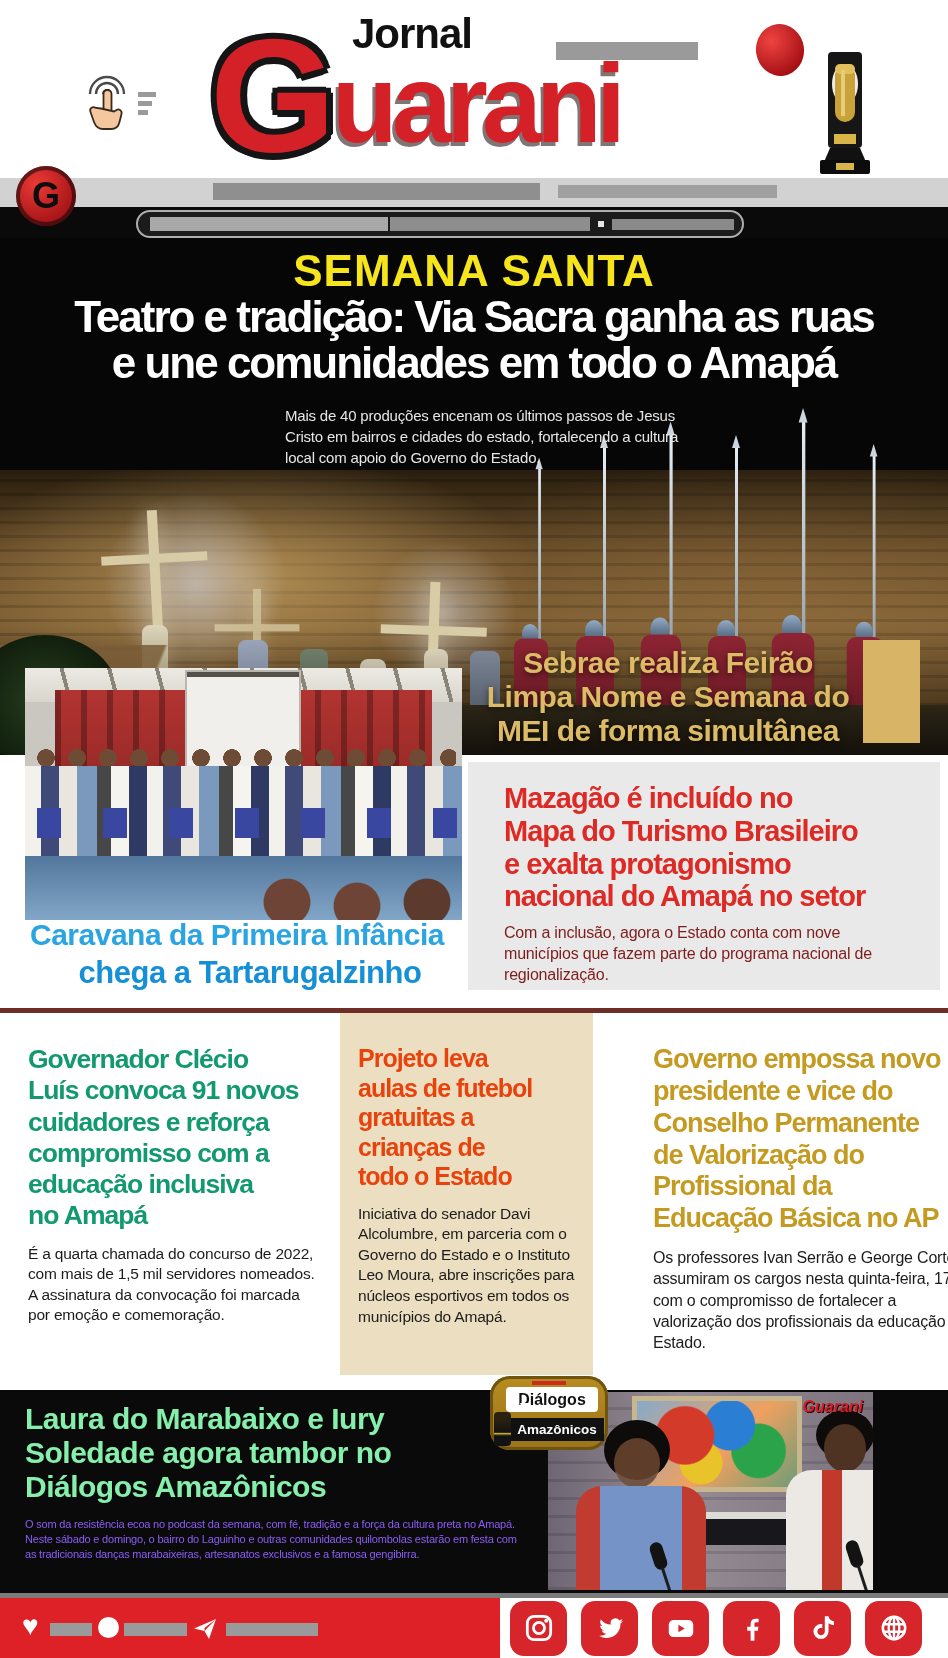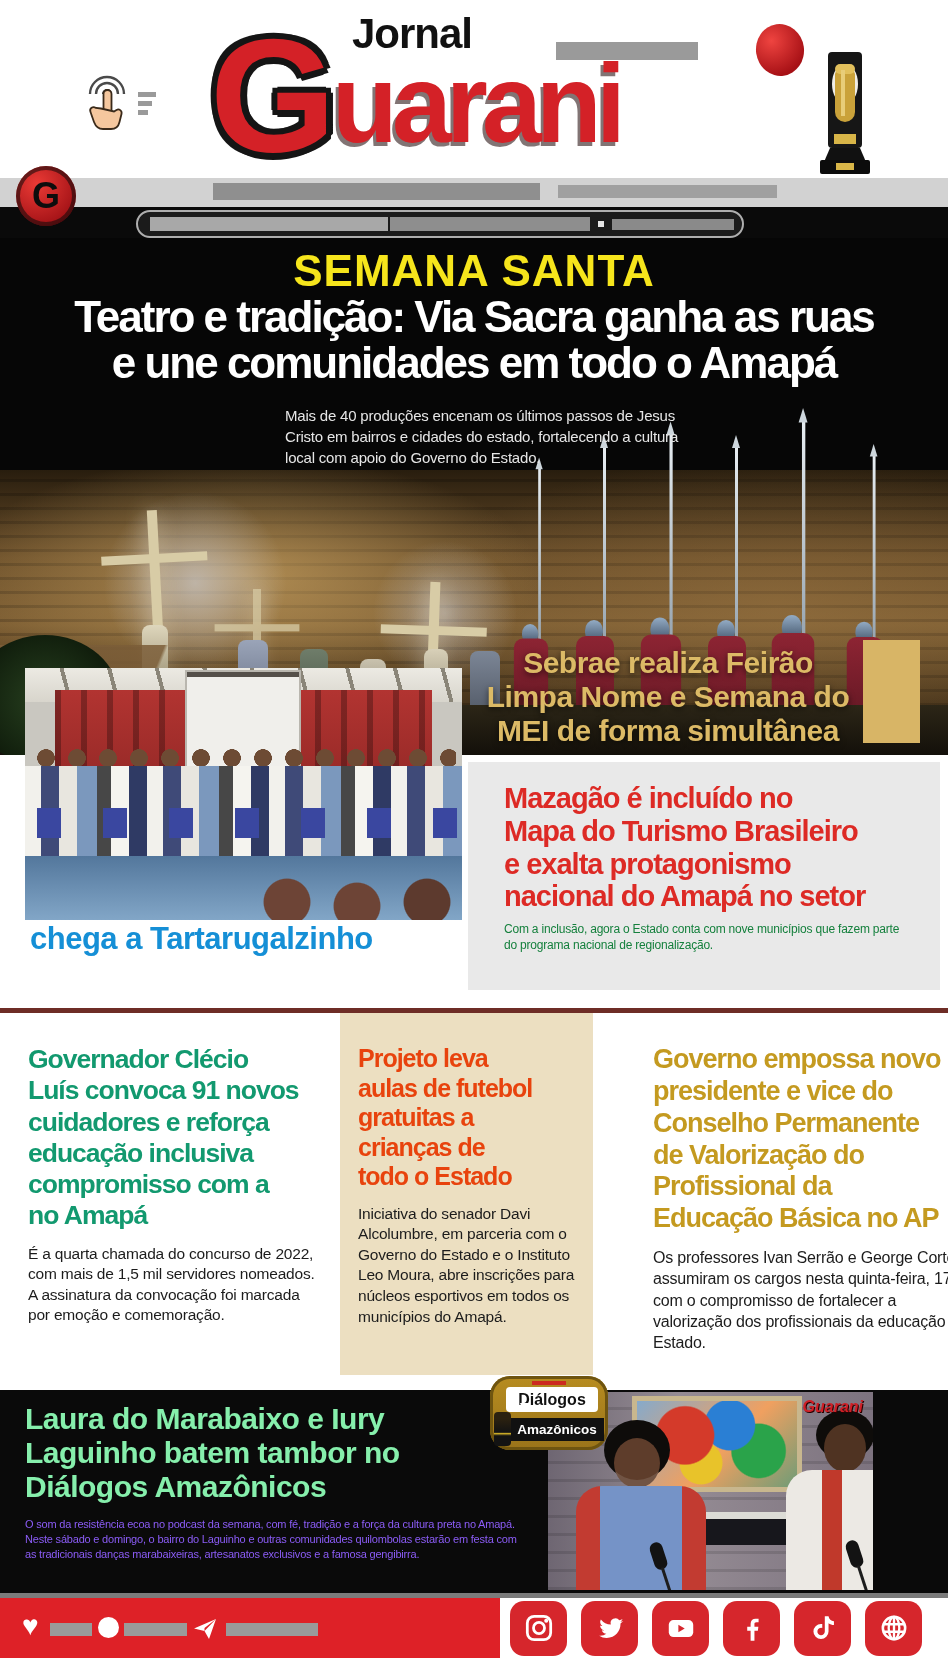--- a/index.html
+++ b/index.html
@@ -100,26 +100,26 @@
   .gp-bags{position:absolute;left:0;top:140px;width:437px;height:30px;
       background:repeating-linear-gradient(90deg,transparent 0 12px,#3a47a0 12px 36px,transparent 36px 66px);}
   .gp-floor{position:absolute;left:0;top:188px;width:437px;height:64px;
       background:linear-gradient(180deg,#53779c,#82a6c7);}
   .gp-chairs{position:absolute;right:0;top:208px;width:210px;height:44px;
       background:radial-gradient(circle 24px at 35px 26px,#6d4436 95%,transparent),
                  radial-gradient(circle 24px at 105px 30px,#6d4436 95%,transparent),
                  radial-gradient(circle 24px at 175px 26px,#5d3a2e 95%,transparent);}
   .caravana{position:absolute;left:30px;top:918px;width:440px;z-index:3;}
   .caravana .l1{font-size:30px;font-weight:600;color:#2ba4e2;letter-spacing:-.5px;white-space:nowrap;}
-  .caravana .l2{font-size:31px;font-weight:800;color:#158fd6;letter-spacing:-.5px;white-space:nowrap;margin-top:3px;}
+  .caravana .l2{font-size:31px;font-weight:800;color:#158fd6;letter-spacing:-.5px;white-space:nowrap;margin-top:3px;text-align:center;}
   .mazagao{position:absolute;left:468px;top:762px;width:472px;height:228px;background:#e9e9e9;
            box-sizing:border-box;padding:20px 30px 0 36px;}
   .mazagao h2{margin:0;color:#dd2a25;font-size:29px;font-weight:800;line-height:1.13;letter-spacing:-1px;}
   .mazagao h2 div{white-space:nowrap;}
-  .mazagao p{margin:9px 0 0;color:#15803d;font-size:12px;line-height:1.32;letter-spacing:-.2px;width:402px;}
+  .mazagao p{margin:9px 0 0;color:#7f1d1d;font-size:16px;line-height:1.32;letter-spacing:-.2px;width:402px;}
 
   .divider{position:absolute;left:0;top:1008px;width:948px;height:5px;background:#6e2d26;}
 
   
   .beige{position:absolute;left:340px;top:1013px;width:253px;height:362px;background:#ecdfc1;}
   .article{position:absolute;top:1044px;}
   .article h3{margin:0;font-weight:800;line-height:1.18;letter-spacing:-1px;}
   .article h3 div{white-space:nowrap;}
   .article p{margin:12px 0 0;color:#1c1c1c;line-height:1.33;letter-spacing:-.2px;}
   .art1{left:28px;width:292px;}  .art1 h3{color:#12996f;font-size:26.5px;} .art1 p{font-size:15.5px;}
@@ -291,42 +291,43 @@
     <div class="gp-ceiling"></div>
     <div class="gp-curtain"></div>
     <div class="gp-screen"></div>
     <div class="gp-heads"></div>
     <div class="gp-crowd"></div>
     <div class="gp-bags"></div>
     <div class="gp-floor"></div>
     <div class="gp-chairs"></div>
   </figure>
   <div class="caravana">
+    <div class="l1">Caravana da Primeira Infância</div>
     <div class="l2">chega a Tartarugalzinho</div>
   </div>
   <aside class="mazagao">
     <h2>
       <div>Mazagão é incluído no</div>
       <div>Mapa do Turismo Brasileiro</div>
       <div>e exalta protagonismo</div>
       <div>nacional do Amapá no setor</div>
     </h2>
     <p>Com a inclusão, agora o Estado conta com nove municípios que fazem parte do programa nacional de regionalização.</p>
   </aside>
 
   <div class="divider"></div>
 
   <div class="beige"></div>
   <article class="article art1">
     <h3>
       <div>Governador Clécio</div>
       <div>Luís convoca 91 novos</div>
       <div>cuidadores e reforça</div>
+      <div>compromisso com a</div>
       <div>educação inclusiva</div>
-      <div>compromisso com a</div>
       <div>no Amapá</div>
     </h3>
     <p>É a quarta chamada do concurso de 2022, com mais de 1,5 mil servidores nomeados. A assinatura da convocação foi marcada por emoção e comemoração.</p>
   </article>
   <article class="article art2">
     <h3>
       <div>Projeto leva</div>
       <div>aulas de futebol</div>
       <div>gratuitas a</div>
       <div>crianças de</div>
@@ -342,21 +343,21 @@
       <div>de Valorização do</div>
       <div>Profissional da</div>
       <div>Educação Básica no AP</div>
     </h3>
     <p>Os professores Ivan Serrão e George Cortes assumiram os cargos nesta quinta-feira, 17, com o compromisso de fortalecer a valorização dos profissionais da educação no Estado.</p>
   </article>
 
   <section class="podcast">
     <div class="pod-headline">
       <div>Laura do Marabaixo e Iury</div>
-      <div>Laguinho batem tambor no</div>
+      <div>Soledade agora tambor no</div>
       <div>Diálogos Amazônicos</div>
     </div>
     <p class="pod-body">O som da resistência ecoa no podcast da semana, com fé, tradição e a força da cultura preta no Amapá. Neste sábado e domingo, o bairro do Laguinho e outras comunidades quilombolas estarão em festa com as tradicionais danças marabaixeiras, artesanatos exclusivos e a famosa gengibirra.</p>
     <div class="pod-photo">
       <div class="painting"></div>
       <div class="keys"></div>
       <div class="person" style="left:28px;top:28px;width:130px;height:172px;">
         <span class="hair" style="left:28px;top:0;width:66px;height:60px;"></span>
         <span class="face" style="left:38px;top:18px;width:46px;height:50px;background:#5e3d2b;box-shadow:inset 0 -18px 0 -10px rgba(255,255,255,.12);"></span>
         <span class="body" style="left:0;top:66px;width:130px;height:106px;background:linear-gradient(90deg,#c23b31 0 24px,#7593c7 24px 106px,#c23b31 106px);"></span>

